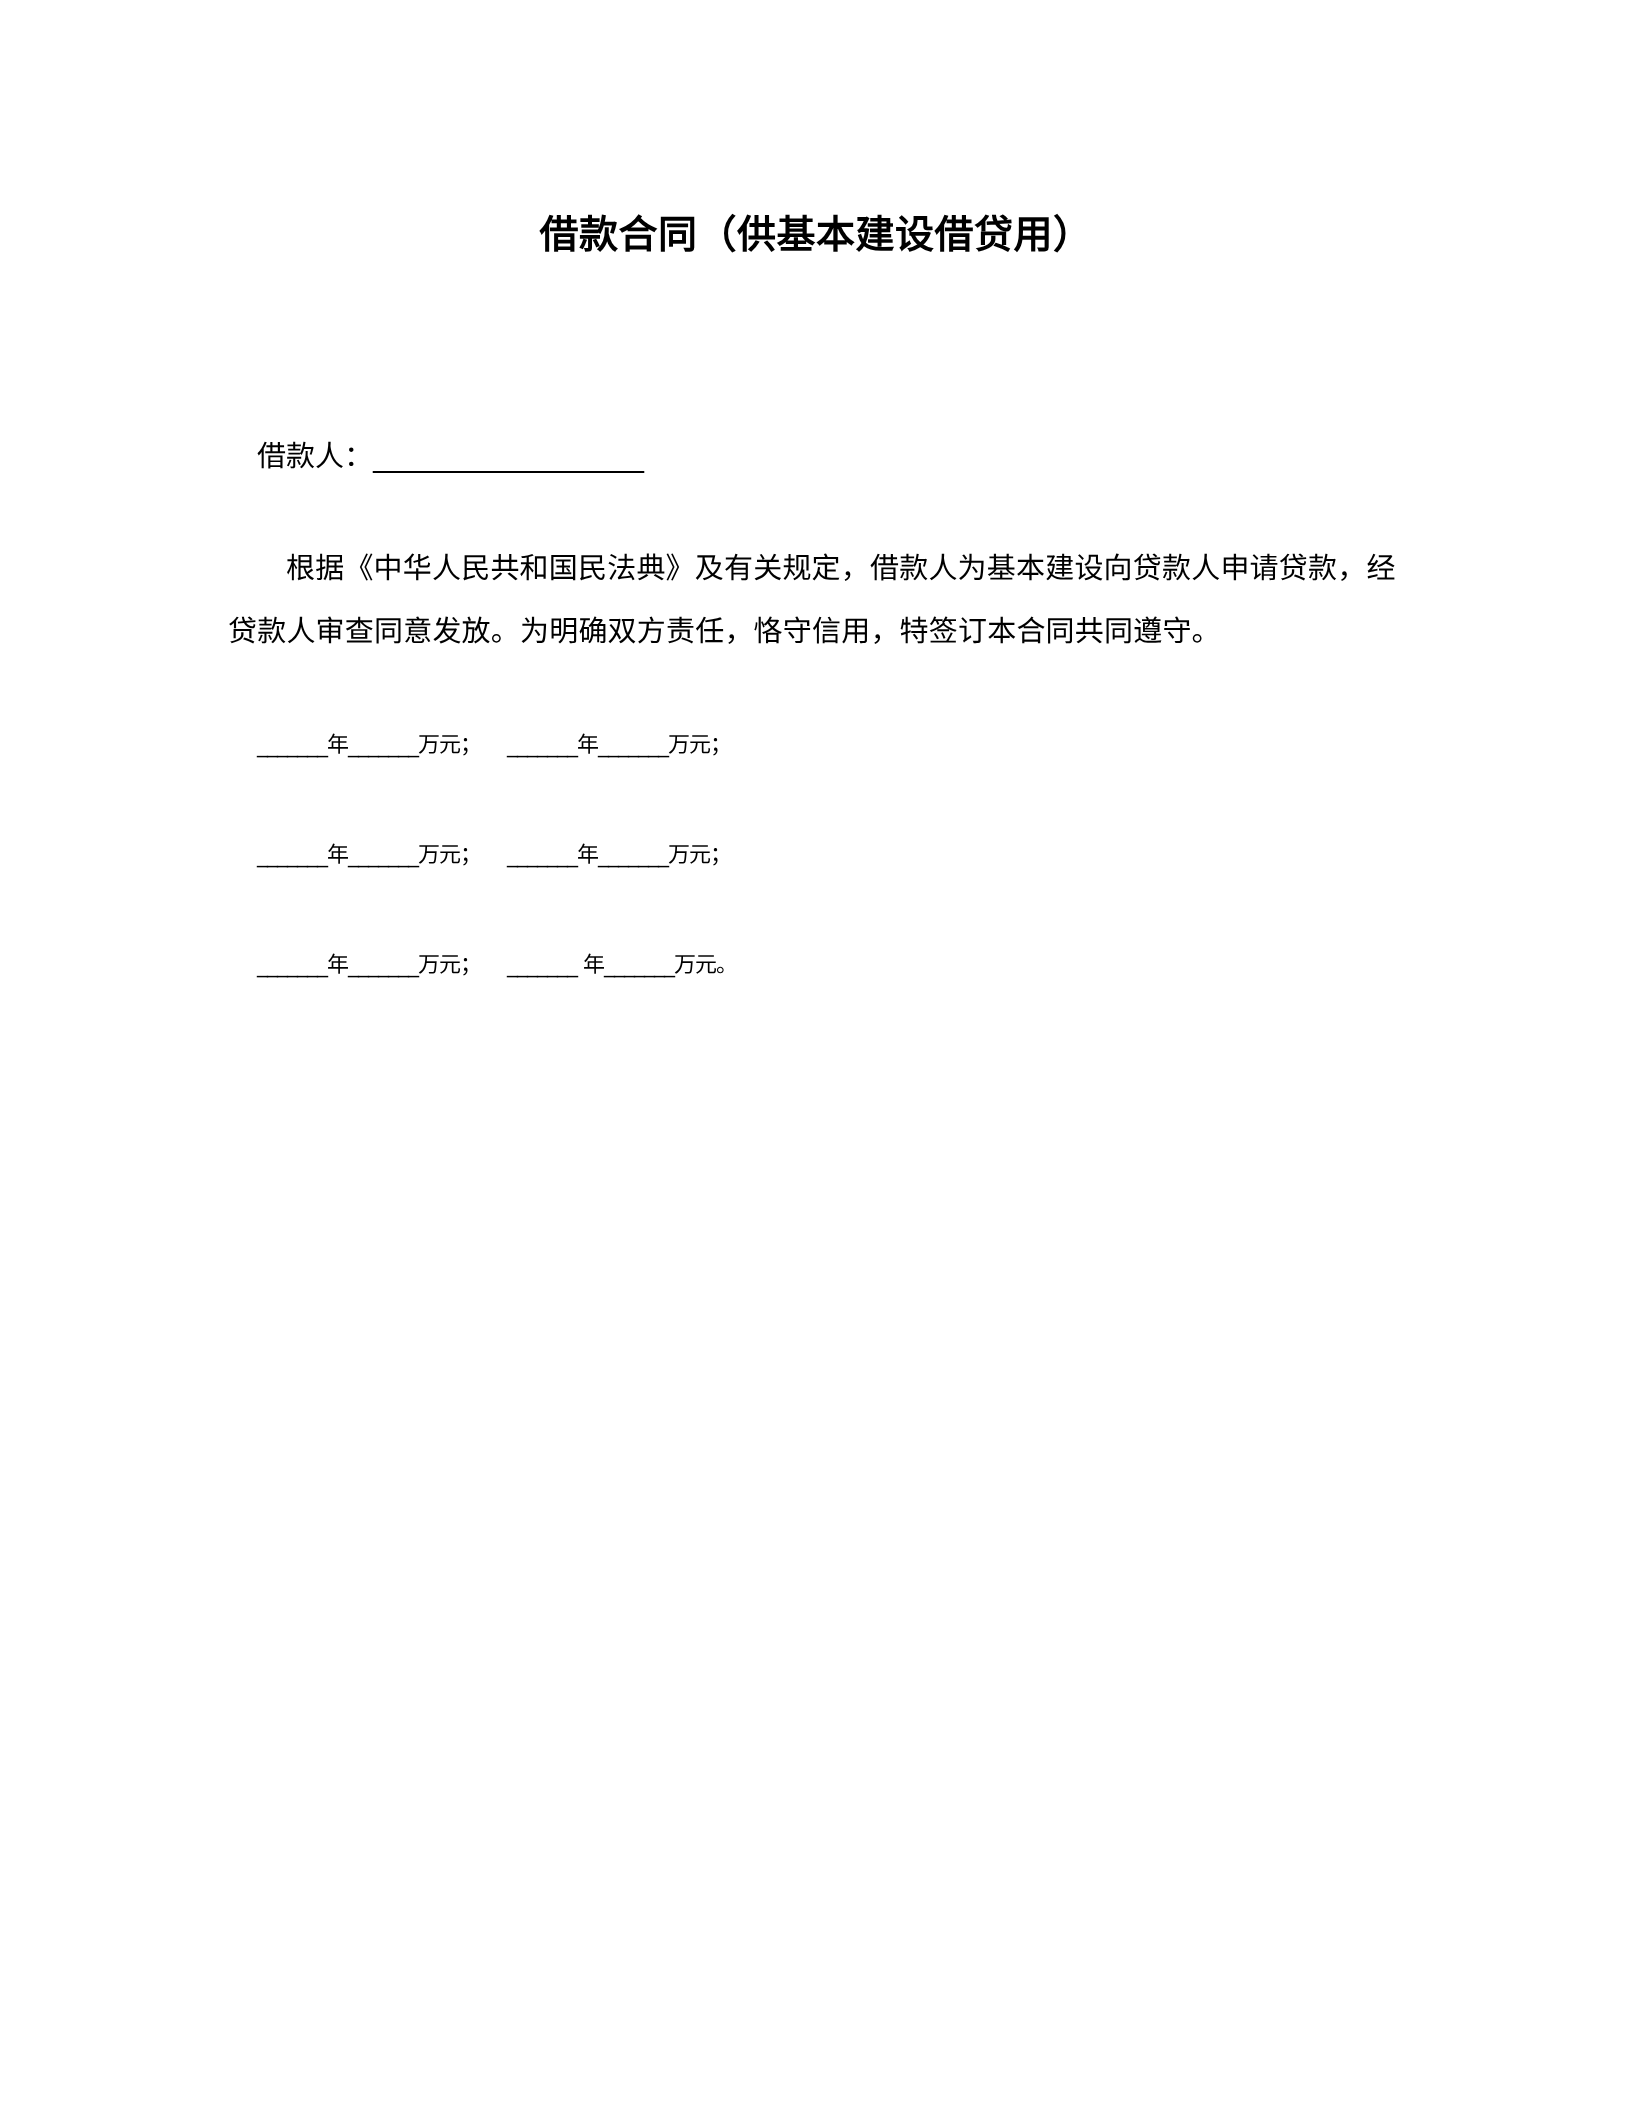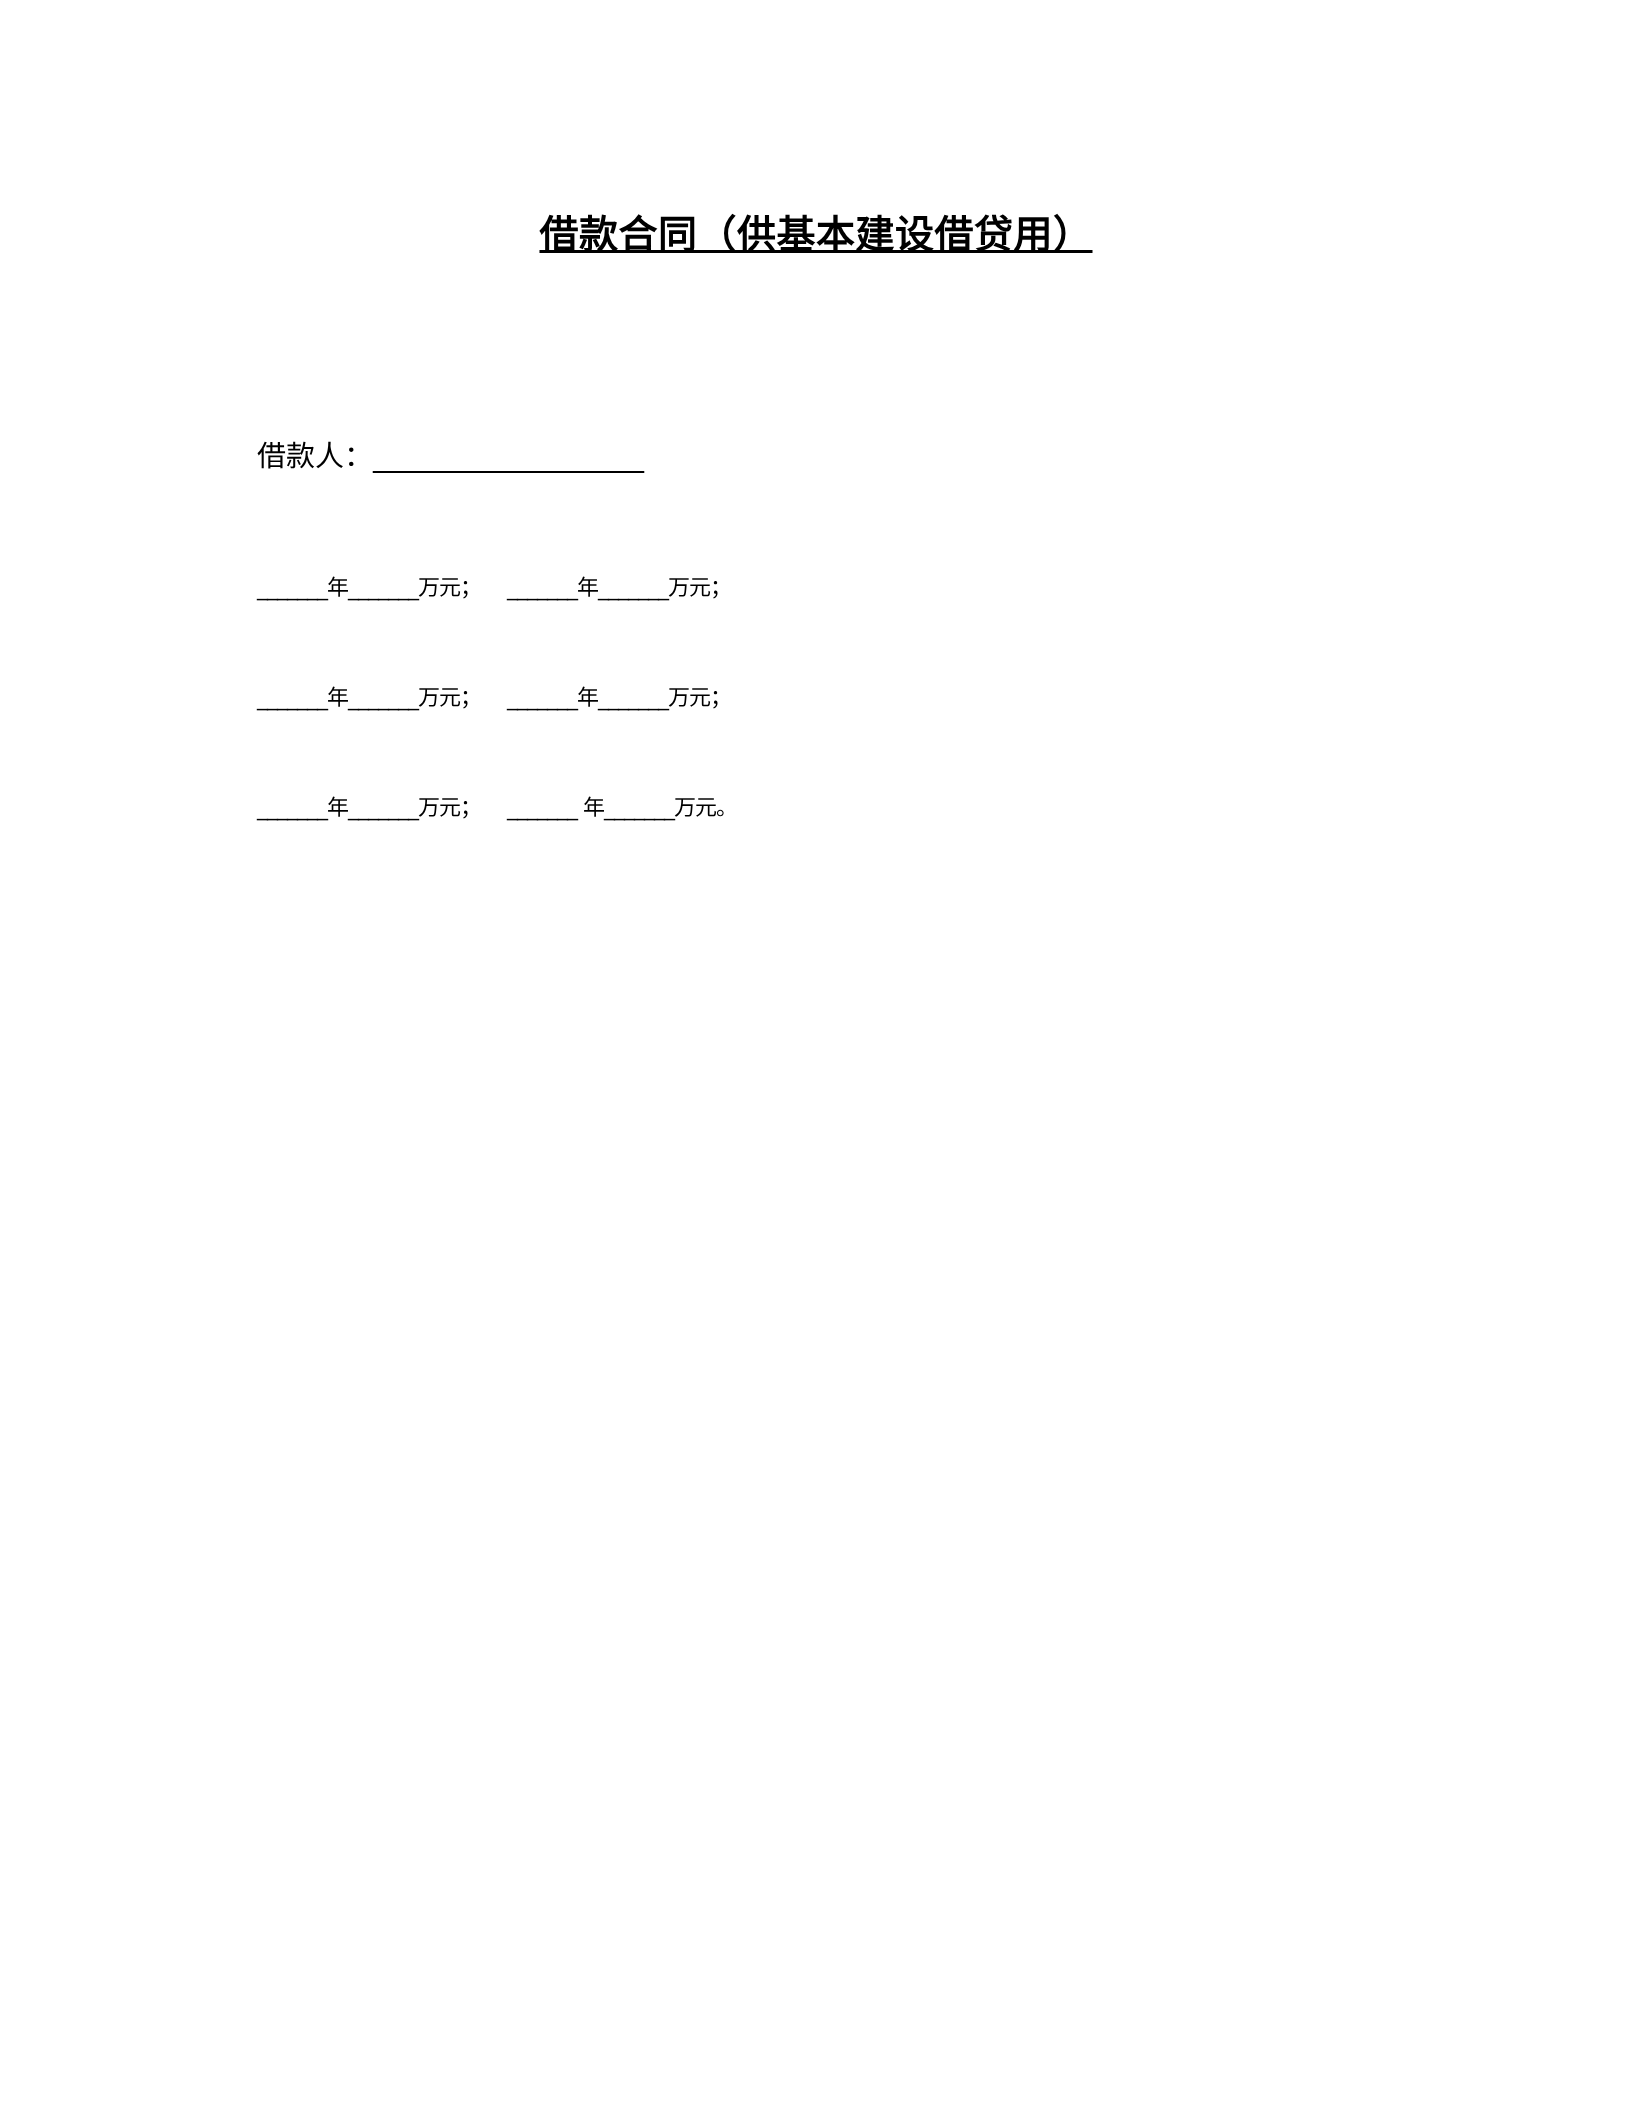--- a/index.html
+++ b/index.html
@@ -23,21 +23,20 @@
     overflow: hidden;
   }
   .doc-title {
     text-align: center;
     font-size: 39px;
     font-weight: bold;
     letter-spacing: 0.5px;
     margin: 0;
     padding-top: 212px;
     line-height: 1.2;
-    text-decoration: underline;
   }
   .body-area {
     margin-top: 168px;
     padding-left: 228px;
     padding-right: 208px;
   }
   .para {
     font-size: 29px;
     line-height: 63px;
     margin: 0 0 31px 0;
@@ -76,20 +75,21 @@
 
   <h1 class="doc-title">借款合同（供基本建设借贷用）</h1>
 
   <div class="body-area">
 
     <p class="party-line">
       <span>借款人：</span><span class="fill">____________________</span>
     </p>
 
 
+    <p class="para indent">根据《中华人民共和国民法典》及有关规定，借款人为基本建设向贷款人申请贷款，经贷款人审查同意发放。为明确双方责任，恪守信用，特签订本合同共同遵守。</p>
 
 
     <div class="spacer-22"></div>
 
     <p class="year-row">
       <span class="fill">_______年_______万元；</span><span class="gap-sm"></span><span class="fill">_______年_______万元；</span>
     </p>
 
     <p class="year-row">
       <span class="fill">_______年_______万元；</span><span class="gap-sm"></span><span class="fill">_______年_______万元；</span>

